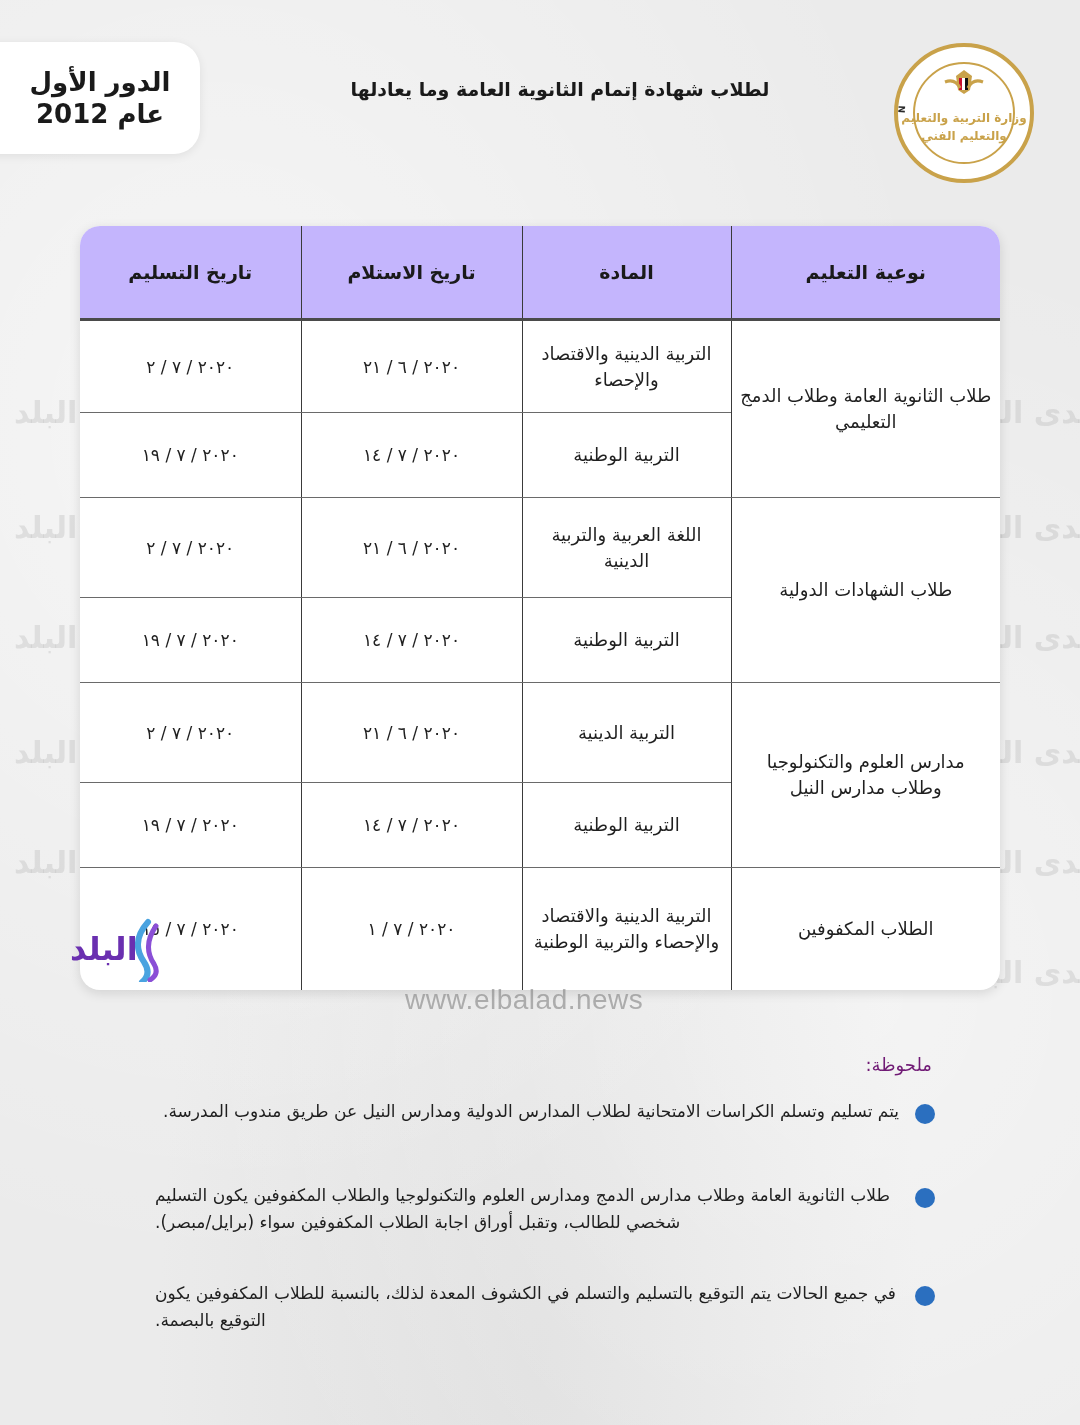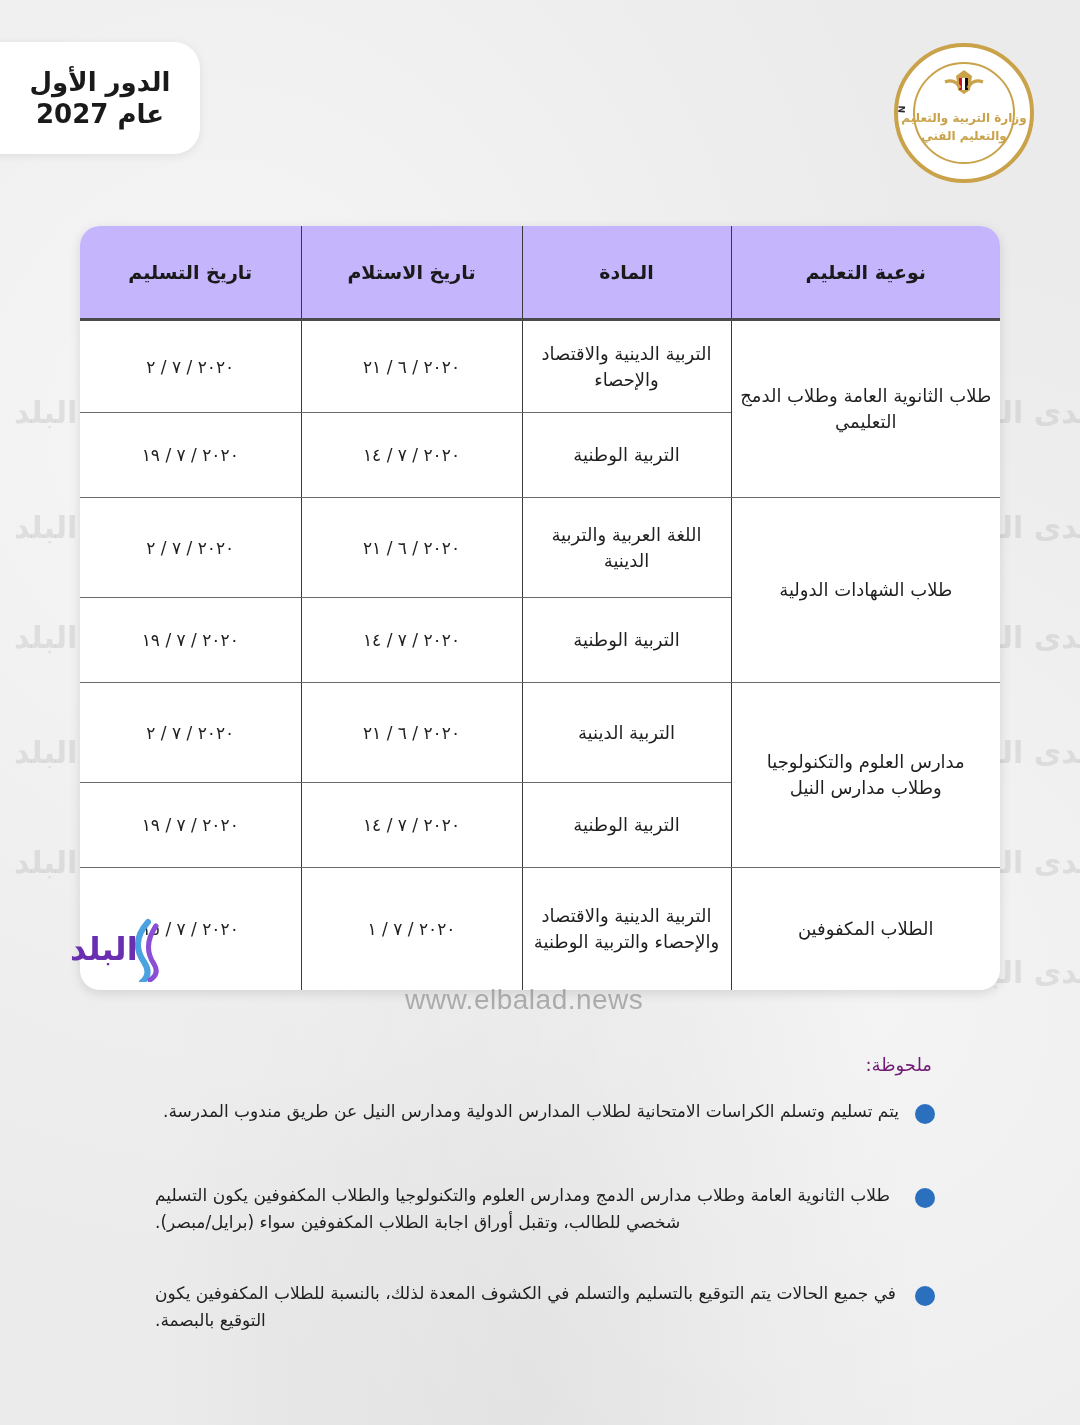--- a/index.html
+++ b/index.html
@@ -78,24 +78,25 @@
       width: 20px; height: 20px; border-radius: 50%; background: #2b6fbf; flex: 0 0 20px;
       margin-top: 6px; margin-left: 16px;
     }
     .note-text { font-size: 17px; line-height: 27px; color: #1f1f1f; text-align: left; }
   </style>
 </head>
 <body>
 
 <div class="badge">
   <span>الدور الأول</span>
-  <span>عام 2027</span>
+  <span>عام 2012</span>
 </div>
 
 <div class="title">
+  <div>لطلاب شهادة إتمام الثانوية العامة وما يعادلها</div>
 </div>
 
 <div class="logo">
   <svg width="142" height="142" viewBox="0 0 142 142">
     <circle cx="71" cy="71" r="68" fill="#ffffff" stroke="#c9a24a" stroke-width="4"></circle>
     <circle cx="71" cy="71" r="50" fill="none" stroke="#c9a24a" stroke-width="2"></circle>
     <path id="ringpath" d="M 71 71 m -59 0 a 59 59 0 1 1 118 0 a 59 59 0 1 1 -118 0" fill="none"></path>
     <text font-size="9" font-weight="bold" fill="#2a2a2a" font-family="DejaVu Sans, sans-serif">
       <textPath href="#ringpath" startOffset="2%">MINISTRY OF EDUCATION AND TECHNICAL EDUCATION</textPath>
     </text>

